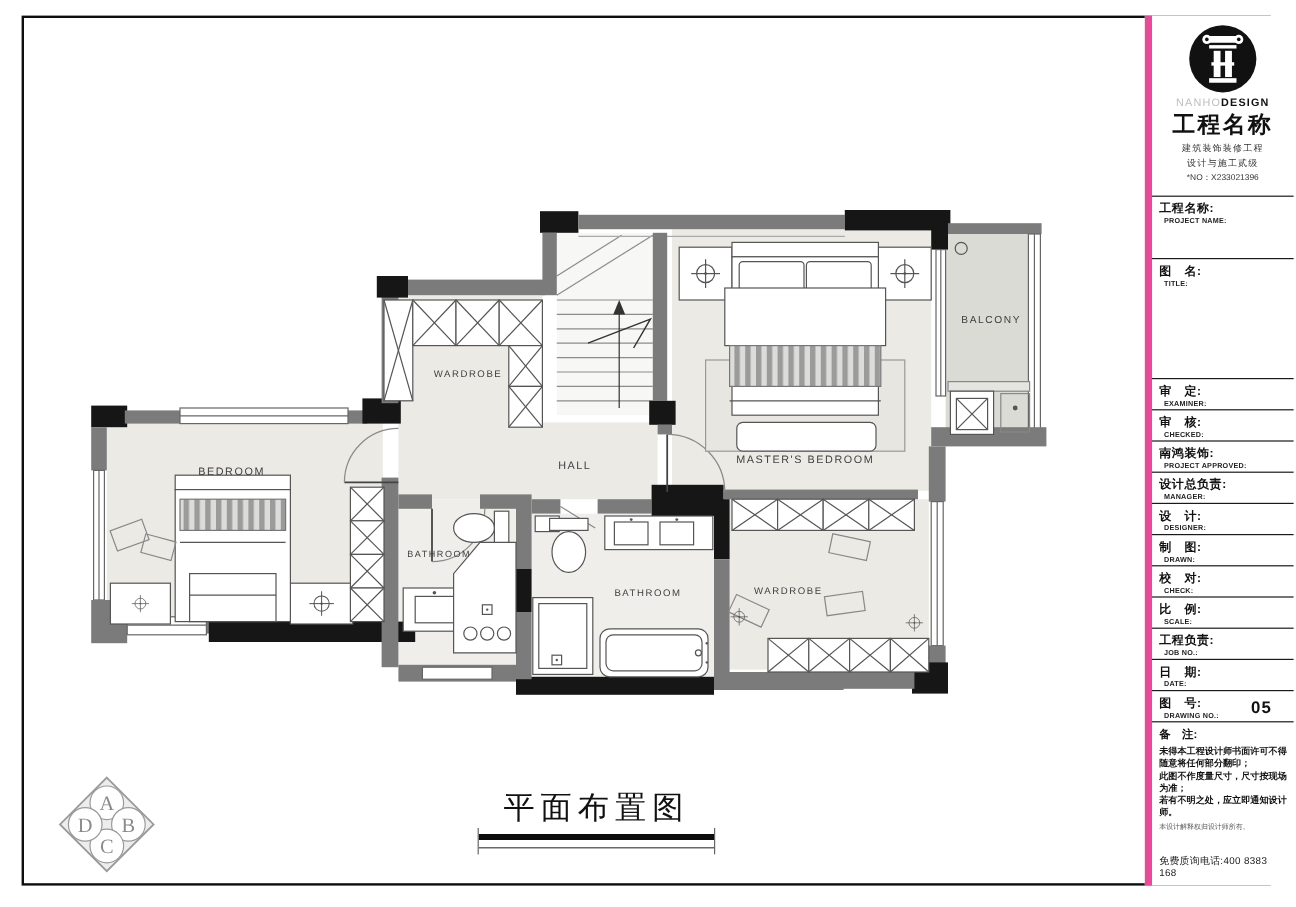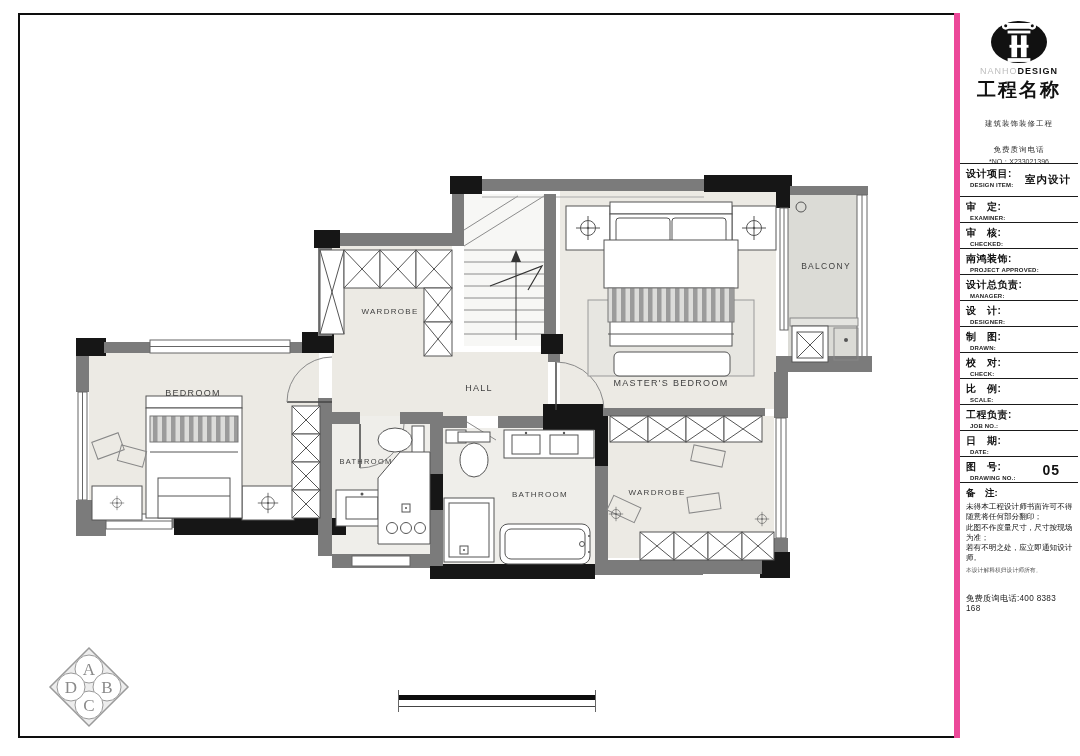--- a/index.html
+++ b/index.html
@@ -14,31 +14,31 @@
         background:#fff;border-left:6px solid #ec4899;box-sizing:border-box;
         display:flex;flex-direction:column;}
   .tb-logo{height:150px;box-sizing:border-box;display:flex;flex-direction:column;
         align-items:center;padding-top:8px;}
   .logo-circle{width:56px;height:56px;border-radius:50%;background:#111;
         display:flex;align-items:center;justify-content:center;}
   .logo-en{margin-top:3px;font-size:9px;letter-spacing:1px;white-space:nowrap;}
   .en-light{color:#bdbdbd;}
   .en-bold{color:#111;font-weight:bold;}
   .logo-cn{font-size:19px;font-weight:bold;letter-spacing:2px;margin-top:1px;}
-  .logo-cert{font-size:7.5px;color:#333;margin-top:16px;letter-spacing:1px;text-align:center;}
+  .logo-cert{font-size:7.5px;color:#333;margin-top:2px;letter-spacing:1px;text-align:center;}
   .logo-no{font-size:7px;color:#333;margin-top:2px;}
   .tb-row{position:relative;border-top:1.3px solid #1a1a1a;box-sizing:border-box;
         padding:3px 0 0 6px;overflow:hidden;}
   .tb-cn{font-size:10px;font-weight:bold;letter-spacing:.5px;}
   .tb-en{font-size:6px;font-weight:bold;color:#222;margin:1px 0 0 4px;letter-spacing:.2px;}
   .tb-value{position:absolute;right:7px;top:9px;font-size:10.5px;font-weight:bold;letter-spacing:1px;}
   .tb-value.big{font-size:14px;top:5px;right:18px;letter-spacing:1px;}
   .tb-notes{flex:1;border-top:1.3px solid #1a1a1a;padding:4px 5px 0 6px;box-sizing:border-box;}
   .notes-label{font-size:9.5px;font-weight:bold;margin-bottom:2px;}
-  .notes-line{font-size:7.6px;font-weight:normal;line-height:1.35;}
+  .notes-line{font-size:7.6px;font-weight:bold;line-height:1.35;}
   .notes-fine{font-size:5.8px;color:#555;margin-top:2px;}
   .notes-hotline{font-size:8.2px;color:#222;margin-top:18px;letter-spacing:.3px;}
 
   
   .main-title{position:absolute;left:397px;top:656px;width:200px;text-align:center;
         font-size:26px;letter-spacing:5px;color:#111;}
   .title-bar-thick{position:absolute;left:399px;top:695px;width:196px;height:5px;background:#0d0d0d;}
   .title-bar-thin{position:absolute;left:399px;top:706px;width:196px;height:1px;background:#444;}
   .title-tick{position:absolute;top:690px;width:1px;height:22px;background:#666;}
 </style>
@@ -341,20 +341,21 @@
       <circle cx="-18" cy="0" r="14" fill="#fff" stroke="#9a9a9a"></circle>
       <g font-family="Liberation Serif, DejaVu Serif, serif" font-size="17" fill="#8a8a8a" text-anchor="middle">
         <text x="0" y="-12">A</text>
         <text x="18" y="6">B</text>
         <text x="0" y="24">C</text>
         <text x="-18" y="6">D</text>
       </g>
     </g>
   </svg>
 
+  <div class="main-title">平面布置图</div>
   <div class="title-bar-thick"></div>
   <div class="title-bar-thin"></div>
   <div class="title-tick" style="left:398px"></div>
   <div class="title-tick" style="left:595px"></div>
 
   <div class="titleblock">
     <div class="tb-logo">
       <div class="logo-circle">
         <svg width="38" height="42" viewBox="0 0 40 44">
           <g fill="#fff">
@@ -367,28 +368,31 @@
             <rect x="12" y="15" width="6" height="23"></rect>
             <rect x="22" y="15" width="6" height="23"></rect>
             <rect x="10" y="25" width="20" height="3"></rect>
             <rect x="8" y="39" width="24" height="4"></rect>
           </g>
         </svg>
       </div>
       <div class="logo-en"><span class="en-light">NANHO</span><span class="en-bold">DESIGN</span></div>
       <div class="logo-cn">工程名称</div>
       <div class="logo-cert">建筑装饰装修工程</div>
-      <div class="logo-cert">免费质询电话</div>
+      <div class="logo-cert">设计与施工贰级</div>
       <div class="logo-no">*NO：X233021396</div>
     </div>
 
-    <div class="tb-row" style="height:33px">
-      <div class="tb-cn">设计项目:</div>
-      <div class="tb-en">DESIGN ITEM:</div>
-      <div class="tb-value">室内设计</div>
+    <div class="tb-row" style="height:52px">
+      <div class="tb-cn">工程名称:</div>
+      <div class="tb-en">PROJECT NAME:</div>
+    </div>
+    <div class="tb-row" style="height:100px">
+      <div class="tb-cn">图　名:</div>
+      <div class="tb-en">TITLE:</div>
     </div>
     <div class="tb-row" style="height:26px">
       <div class="tb-cn">审　定:</div>
       <div class="tb-en">EXAMINER:</div>
     </div>
     <div class="tb-row" style="height:26px">
       <div class="tb-cn">审　核:</div>
       <div class="tb-en">CHECKED:</div>
     </div>
     <div class="tb-row" style="height:26px">

